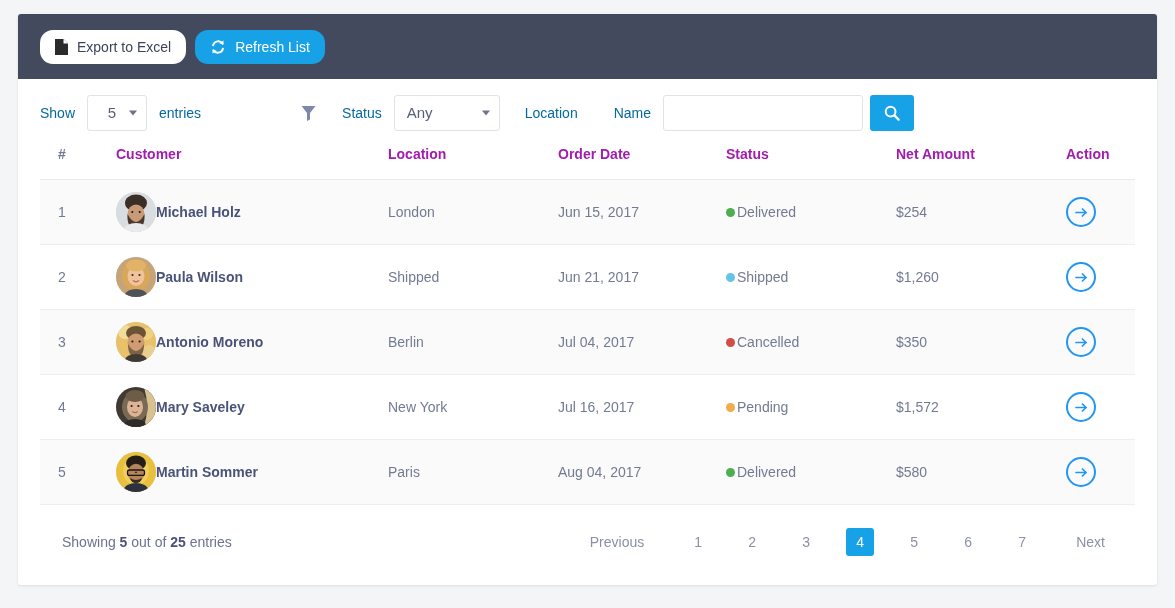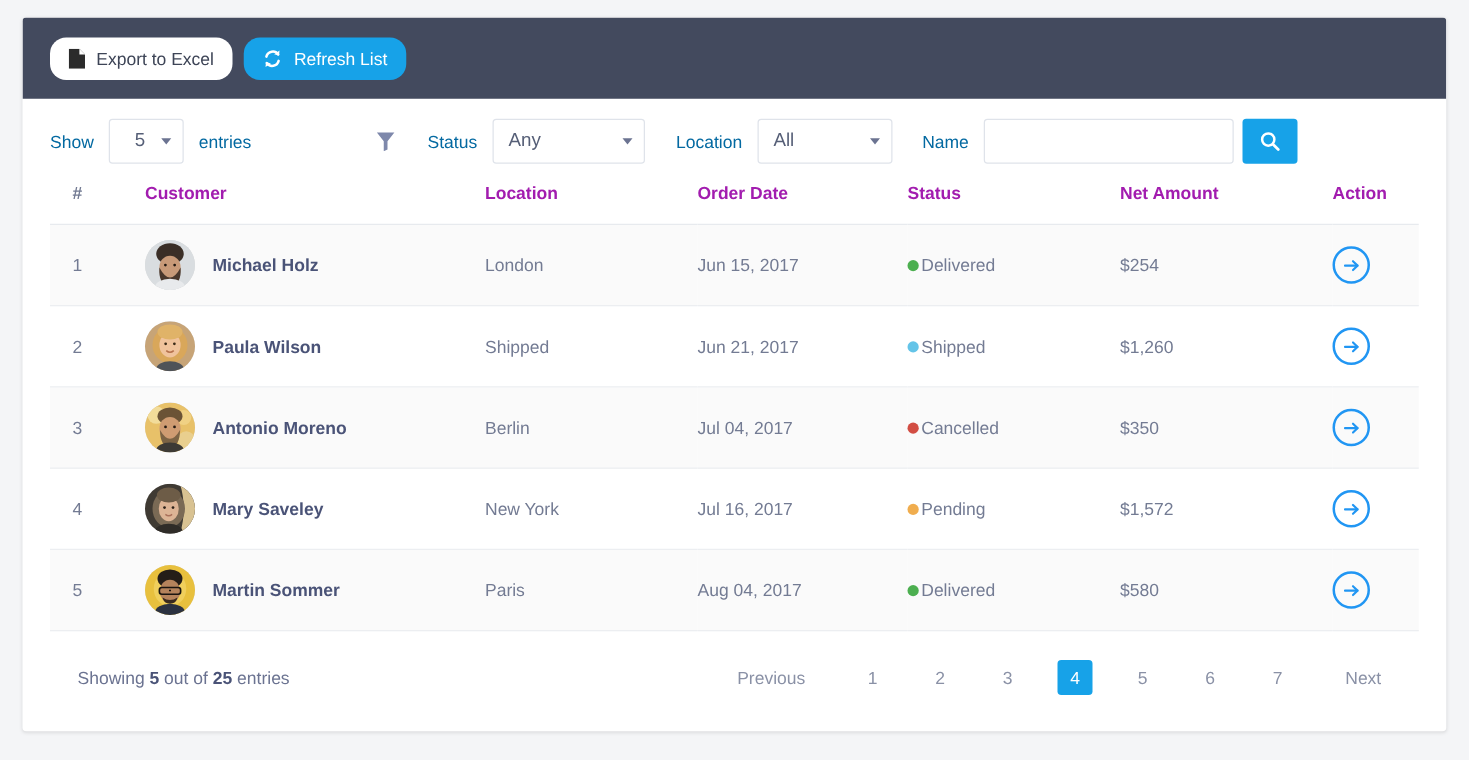--- a/index.html
+++ b/index.html
@@ -93,21 +93,21 @@
     position: absolute;
     right: 10px; top: 50%;
     transform: translateY(-50%);
     width: 0; height: 0;
     border-left: 4px solid transparent;
     border-right: 4px solid transparent;
     border-top: 5px solid #6b7391;
     pointer-events: none;
   }
   .sel-show  { width: 60px; justify-content: center; padding: 0 20px 0 10px; }
-  .sel-status   { width: 122px; }
+  .sel-status   { width: 106px; }
   .sel-location { width: 108px; }
 
   .funnel { width: 15px; height: 16px; display: block; }
 
   .name-input {
     width: 200px;
     height: 36px;
     border: 1px solid #dfe3ea;
     border-radius: 3px;
     background: #fff;
@@ -150,21 +150,21 @@
   tbody tr.striped td { background: #fafafa; }
 
   .c-idx  { width: 76px; padding-left: 18px !important; color: #737b93; }
   .c-cust { width: 272px; }
   .c-loc  { width: 170px; }
   .c-date { width: 168px; }
   .c-stat { width: 170px; }
   .c-amt  { width: 170px; }
   .c-act  { width: 69px; }
 
-  .cust-cell { display: flex; align-items: center; gap: 14px; }
+  .cust-cell { display: flex; align-items: center; }
   .avatar {
     width: 40px; height: 40px;
     border-radius: 50%;
     flex: 0 0 40px;
     overflow: hidden;
     position: relative;
     background: #d8d8d8;
   }
   .avatar svg { display: block; width: 40px; height: 40px; }
   .cust-name { font-weight: 700; color: #4a5377; font-size: 14px; white-space: nowrap; }
@@ -259,26 +259,20 @@
 
     <span class="tb-label" style="margin-left:26px; margin-right:12px;">Status</span>
     <div class="select-wrap">
       <div class="select-box sel-status">
         <span>Any</span>
       </div>
       <span class="select-caret"></span>
     </div>
 
     <span class="tb-label" style="margin-left:25px; margin-right:12px;">Location</span>
-    <div class="select-wrap">
-      <div class="select-box sel-location">
-        <span>All</span>
-      </div>
-      <span class="select-caret"></span>
-    </div>
 
     <span class="tb-label" style="margin-left:24px; margin-right:12px;">Name</span>
     <input class="name-input" type="text" value="" style="">
     <button class="search-btn" style="margin-left:7px;">
       <span>
         <svg class="icon-search" viewBox="0 0 16 16">
           <circle cx="6.6" cy="6.6" r="4.9" fill="none" stroke="#ffffff" stroke-width="2"></circle>
           <line x1="10.4" y1="10.4" x2="14.6" y2="14.6" stroke="#ffffff" stroke-width="2.2" stroke-linecap="round"></line>
         </svg>
       </span>

